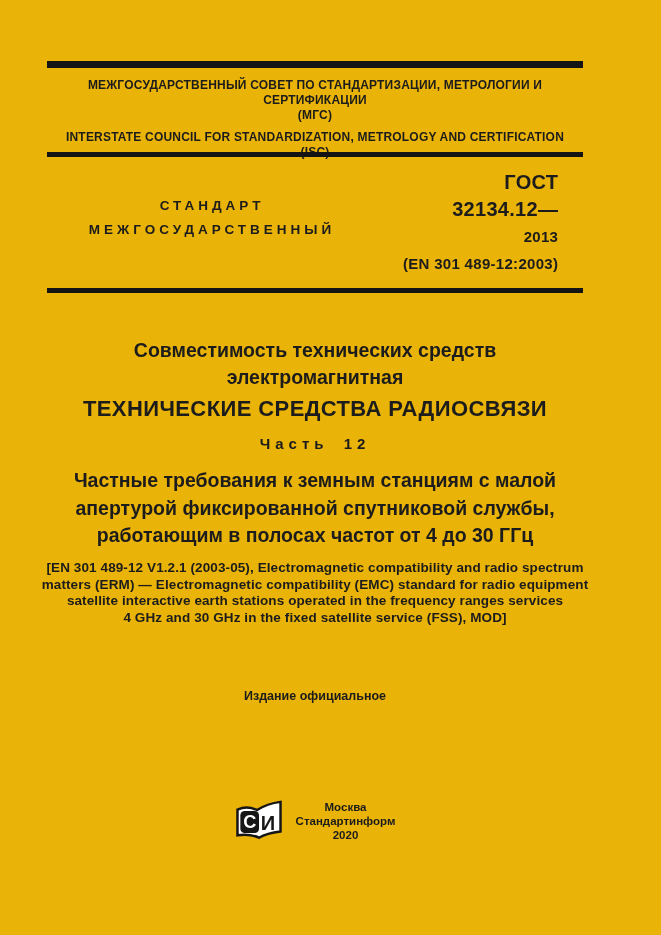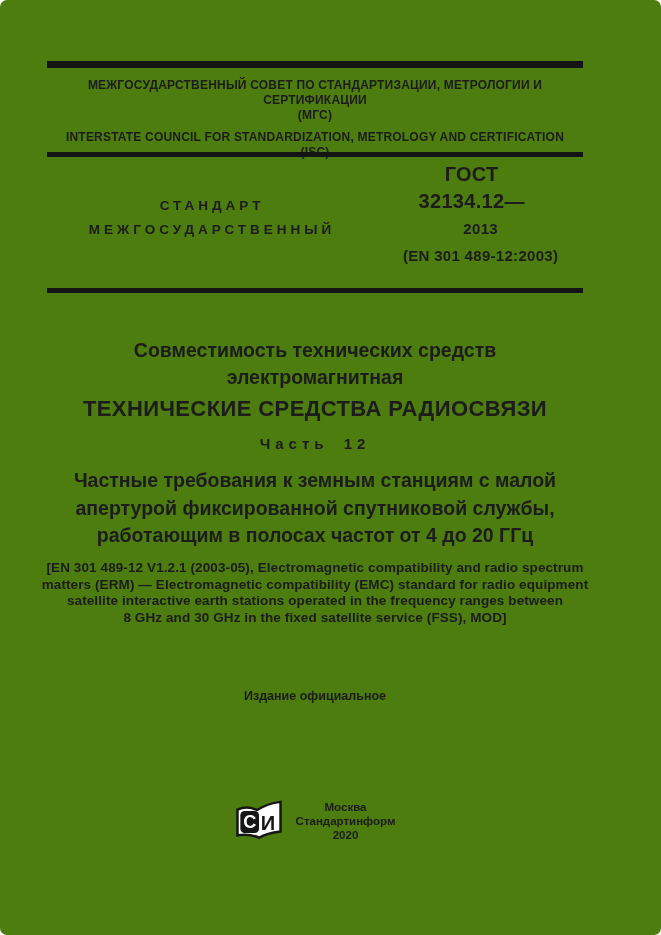--- a/index.html
+++ b/index.html
@@ -1,26 +1,25 @@
 <!DOCTYPE html>
 <html><head>
 <meta charset="utf-8">
 <style>
   * { margin: 0; padding: 0; box-sizing: border-box; }
   html, body { background: #ffffff; }
   .page {
     position: relative;
     width: 661px;
     height: 935px;
-    background: #4d7c0f;
+    background: #eab308;
     font-family: "Liberation Sans", sans-serif;
     font-weight: bold;
     color: #1c1c1c;
     overflow: hidden;
-    border-radius: 7px;
   }
   .rule {
     position: absolute;
     left: 47px;
     width: 536px;
     background: #141414;
   }
   .rule-1 { top: 61px; height: 7px; }
   .rule-2 { top: 152px; height: 5px; }
   .rule-3 { top: 288px; height: 5px; }
@@ -45,22 +44,22 @@
     position: absolute;
     left: 0; top: 37px;
     width: 330px;
     text-align: center;
     font-size: 13.5px;
     line-height: 24px;
     letter-spacing: 4px;
   }
   .desig {
     position: absolute;
-    left: 338px; top: 4px;
-    text-align: center;
+    left: 338px; top: 12px;
+    text-align: right;
   }
   .desig-big   { font-size: 20px; line-height: 27px; letter-spacing: 0.3px; }
   .desig-small { font-size: 15px; line-height: 27px; letter-spacing: 0.3px; margin-left: 18px; }
 
   .subject {
     position: absolute;
     left: 47px; top: 337px;
     width: 536px;
     text-align: center;
     font-size: 19.5px;
@@ -161,28 +160,28 @@
     <div>электромагнитная</div>
   </div>
 
   <h1 class="title-main">ТЕХНИЧЕСКИЕ СРЕДСТВА РАДИОСВЯЗИ</h1>
 
   <div class="part">Часть 12</div>
 
   <div class="subtitle">
     <div>Частные требования к земным станциям с малой</div>
     <div>апертурой фиксированной спутниковой службы,</div>
-    <div>работающим в полосах частот от 4 до 20 ГГц</div>
+    <div>работающим в полосах частот от 4 до 30 ГГц</div>
   </div>
 
   <div class="en-ref">
     <div>[EN 301 489-12 V1.2.1 (2003-05), Electromagnetic compatibility and radio spectrum</div>
     <div>matters (ERM) — Electromagnetic compatibility (EMC) standard for radio equipment</div>
-    <div>satellite interactive earth stations operated in the frequency ranges between</div>
-    <div>8 GHz and 30 GHz in the fixed satellite service (FSS), MOD]</div>
+    <div>satellite interactive earth stations operated in the frequency ranges services</div>
+    <div>4 GHz and 30 GHz in the fixed satellite service (FSS), MOD]</div>
   </div>
 
   <div class="edition">Издание официальное</div>
 
   <div class="publisher">
     <span class="logo">
       <svg width="48" height="44" viewBox="0 0 50 46" xmlns="http://www.w3.org/2000/svg">
         <path d="M2.5 11 C 9.5 8, 16.5 8.5, 23 11.5 C 30 7, 39.5 4, 47.5 3 L47.5 34 C 39.5 35, 31 37, 25 40.5 C 18.5 37.5, 10 36.7, 2.5 38 Z" fill="#ffffff" stroke="#161616" stroke-width="2.6"></path>
         <rect x="5.5" y="12.5" width="19.5" height="23" rx="4.5" fill="#161616"></rect>
         <text x="15.3" y="30.5" text-anchor="middle" font-size="19" font-weight="bold" font-family="Liberation Sans, sans-serif" fill="#ffffff">С</text>

